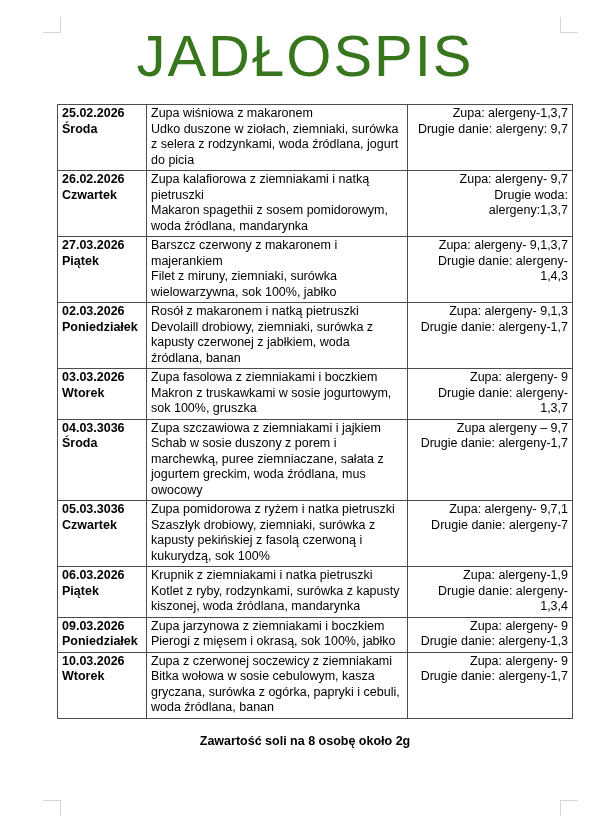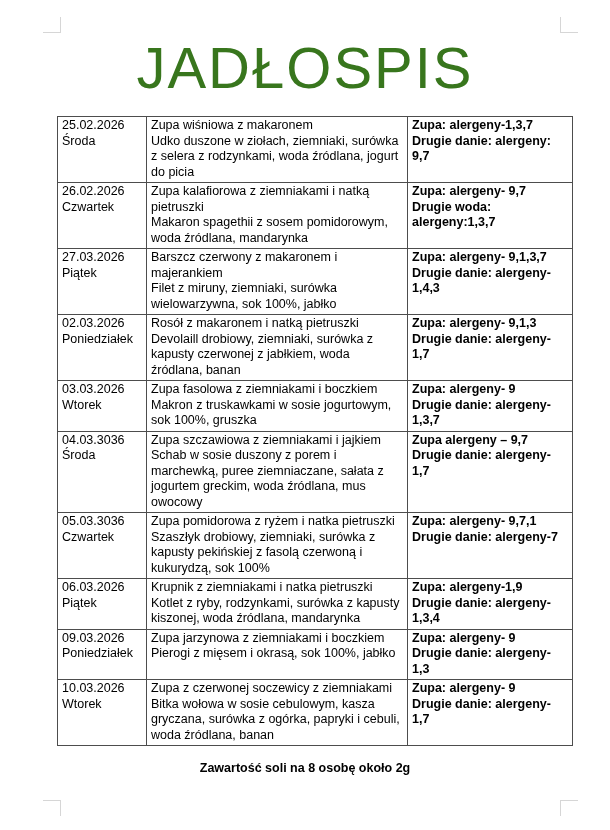--- a/index.html
+++ b/index.html
@@ -12,21 +12,21 @@
     overflow: hidden;
   }
   
   .crop { position: absolute; width: 17px; height: 15px; }
   .crop-tl { left: 43px; top: 17px;  border-right: 1px solid #d6d6d6; border-bottom: 1px solid #d6d6d6; }
   .crop-tr { left: 560px; top: 17px; border-left: 1px solid #d6d6d6;  border-bottom: 1px solid #d6d6d6; }
   .crop-bl { left: 43px; top: 800px; border-right: 1px solid #d6d6d6; border-top: 1px solid #d6d6d6; }
   .crop-br { left: 560px; top: 800px;border-left: 1px solid #d6d6d6;  border-top: 1px solid #d6d6d6; }
 
   h1.title {
-    margin: 12px;
+    margin: 0;
     padding-top: 22px;
     text-align: center;
     font-size: 58px;
     line-height: 68px;
     font-weight: 400;
     letter-spacing: 2px;
     color: #38761d;
     white-space: nowrap;
   }
 
@@ -38,23 +38,23 @@
     font-size: 12.5px;
     line-height: 15.5px;
   }
   table.menu td {
     border: 1px solid #4d4d4d;
     vertical-align: top;
     padding: 1px 4px 2px 4px;
     overflow-wrap: break-word;
     word-break: break-word;
   }
-  td.c1 { width: 80px;  font-weight: 400; }
+  td.c1 { width: 80px;  font-weight: 700; }
   td.c2 { width: 252px; font-weight: 400; margin-top: 41px; }
-  td.c3 { width: 156px; font-weight: 700; }
+  td.c3 { width: 156px; font-weight: 400; text-align: right; }
 
   .footer {
     margin-top: 14px;
     text-align: center;
     font-weight: 700;
     font-size: 12.5px;
     line-height: 17px;
   }
 </style>
 </head>

